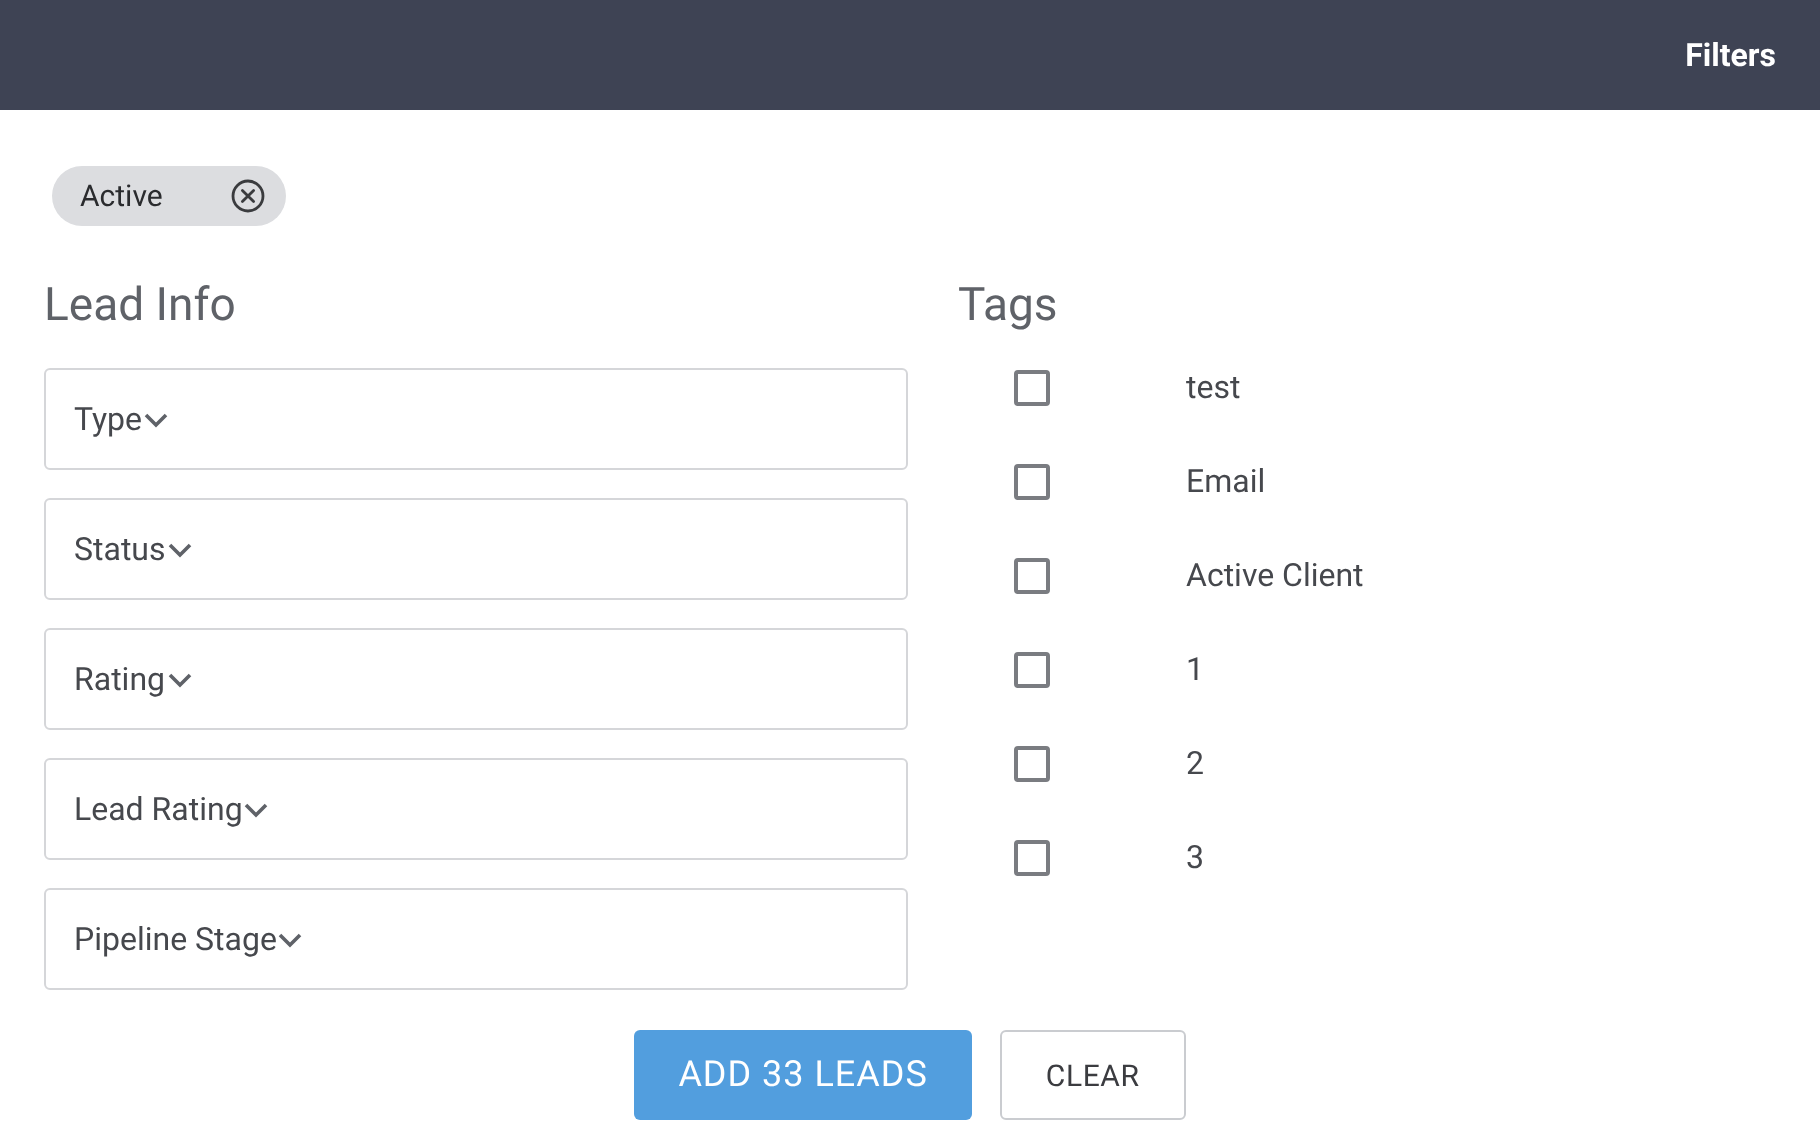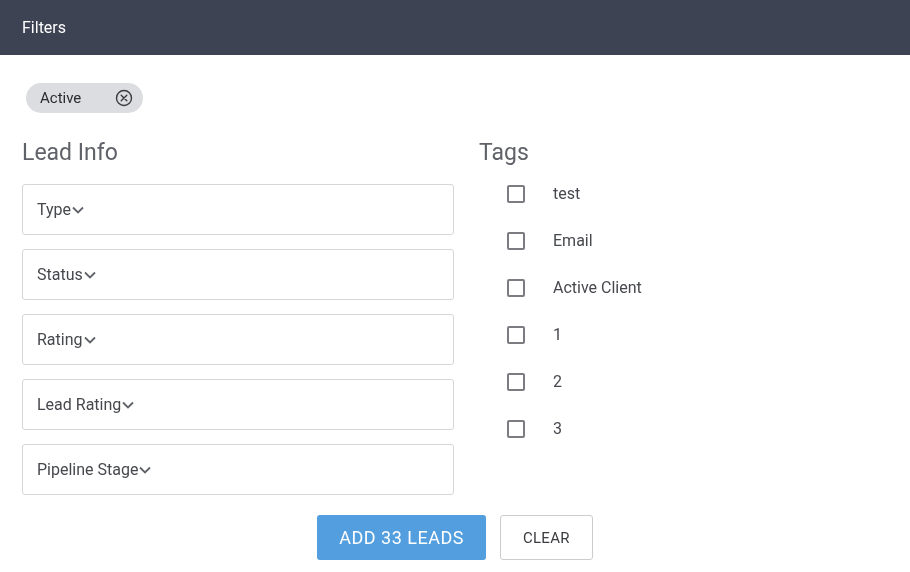--- a/index.html
+++ b/index.html
@@ -12,21 +12,22 @@
       width: 910px;
       height: 572px;
       background: #fff;
       overflow: hidden;
     }
     .header {
       background: #3e4354;
       color: #fff;
       padding: 18px 22px;
       font-size: 16px;
-      font-weight: 400;
+      font-weight: 700;
+      text-align: right;
     }
     .content {
       padding: 28px 22px 22px 22px;
     }
     .chips {
       margin-bottom: 26px;
       margin-left: 4px;
     }
     .chip {
       display: inline-flex;
@@ -105,20 +106,21 @@
       width: 18px;
       height: 18px;
       border: 2px solid #7a7c81;
       border-radius: 2px;
       margin-right: 28px;
       cursor: pointer;
     }
     .tag-label {
       font-size: 16px;
       color: #46484d;
+      margin-left: 40px;
     }
     .actions {
       display: flex;
       justify-content: center;
       gap: 14px;
       margin-top: 6px;
     }
     .btn-primary {
       background: #529ede;
       color: #fff;

